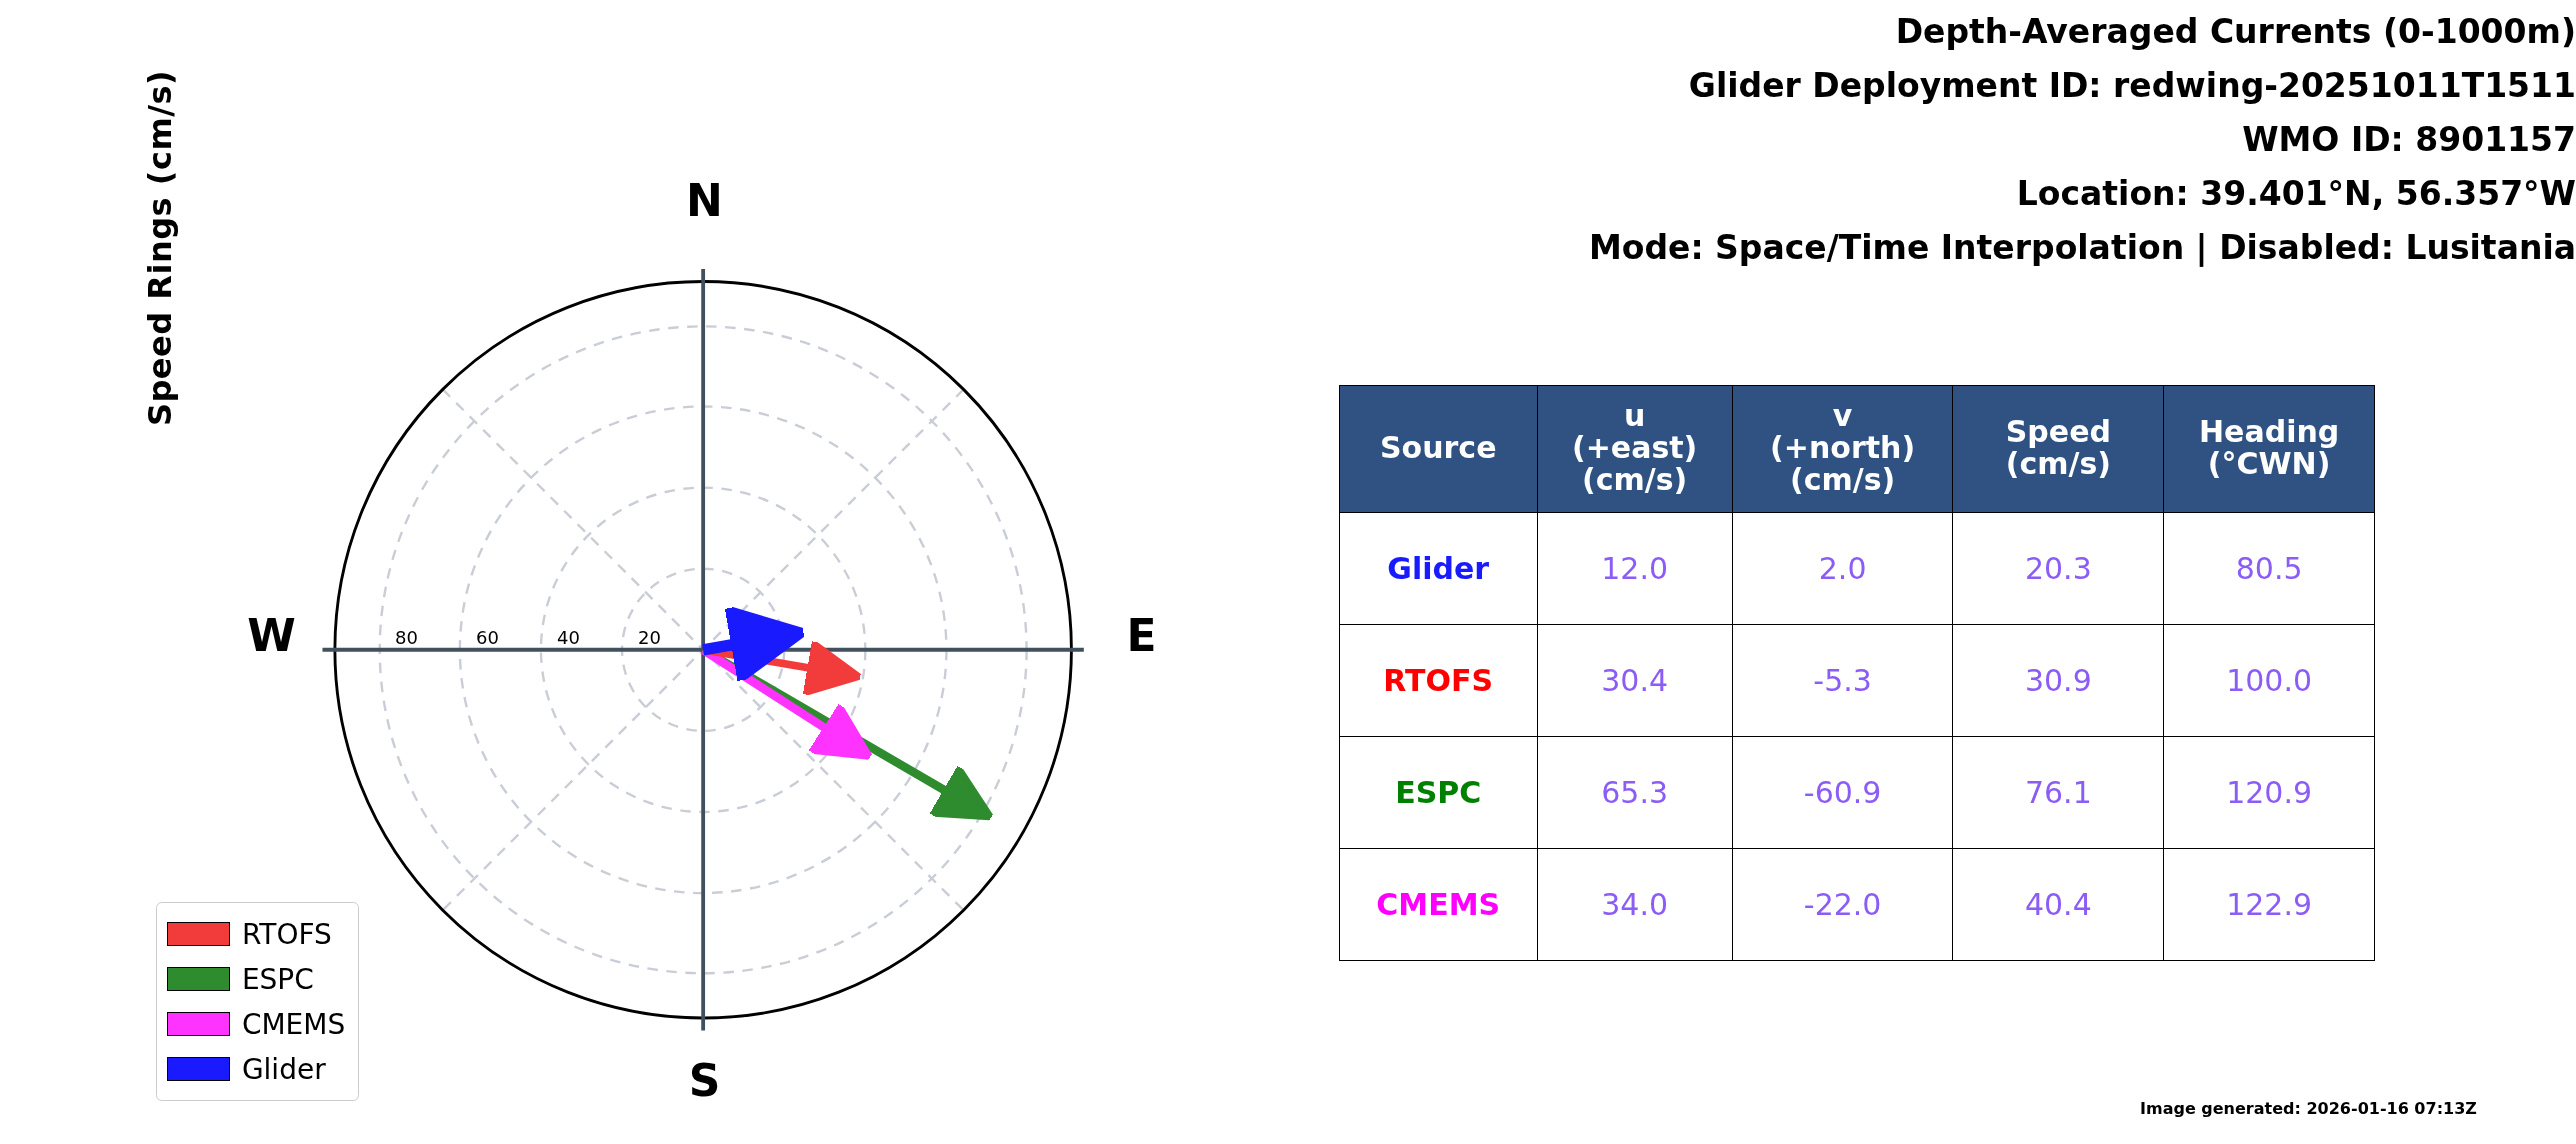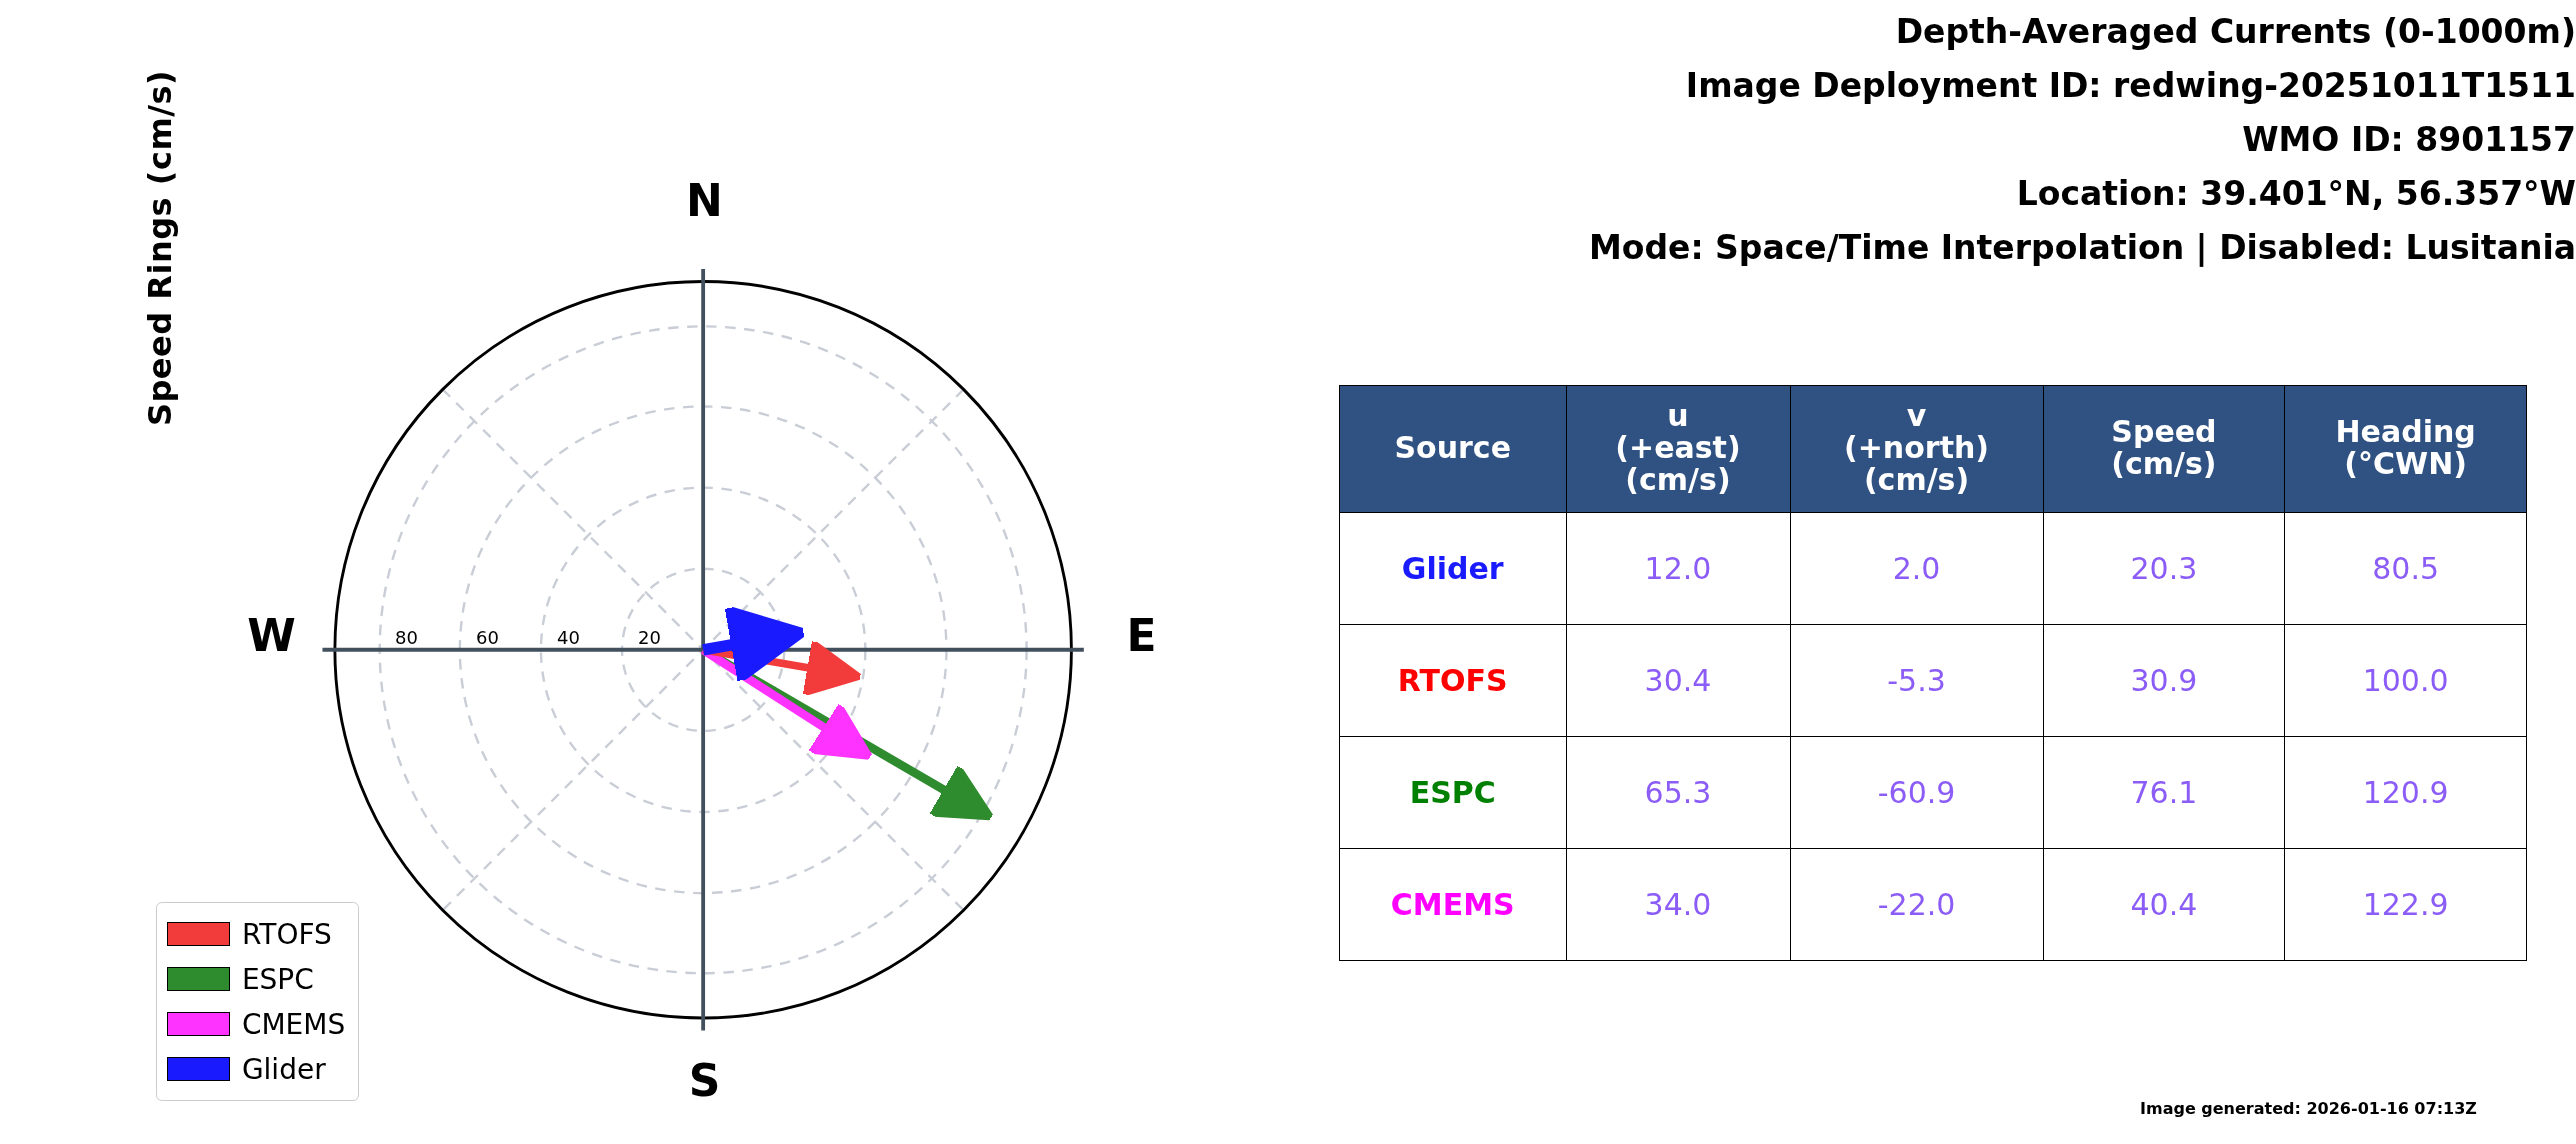--- a/index.html
+++ b/index.html
@@ -120,21 +120,21 @@
   }
 
   #table-wrap {
     position: absolute;
     left: 51px;
     top: 385px;
   }
   table.data-table {
     border-collapse: collapse;
     table-layout: fixed;
-    width: 1188px;
+    width: 1036px;
   }
   table.data-table th,
   table.data-table td {
     border: 1.9px solid #000;
     text-align: center;
     vertical-align: middle;
     font-family: "DejaVu Sans", sans-serif;
   }
   table.data-table th {
     background: #2f5282;
@@ -252,21 +252,21 @@
       <span class="legend-swatch" style="background:#1a1aff;"></span>
       <span class="legend-label">Glider</span>
     </div>
   </div>
 </div>
 
 <div id="right-panel">
 
   <div id="title-block">
     <div class="title-line">Depth-Averaged Currents (0-1000m)</div>
-    <div class="title-line">Image Deployment ID: redwing-20251011T1511</div>
+    <div class="title-line">Glider Deployment ID: redwing-20251011T1511</div>
     <div class="title-line">WMO ID: 8901157</div>
     <div class="title-line">Location: 39.401°N, 56.357°W</div>
     <div class="title-line">Mode: Space/Time Interpolation | Disabled: Lusitania</div>
   </div>
 
   <div id="table-wrap">
     <table class="data-table">
       <colgroup>
         <col class="c0">
           <col class="c1">

